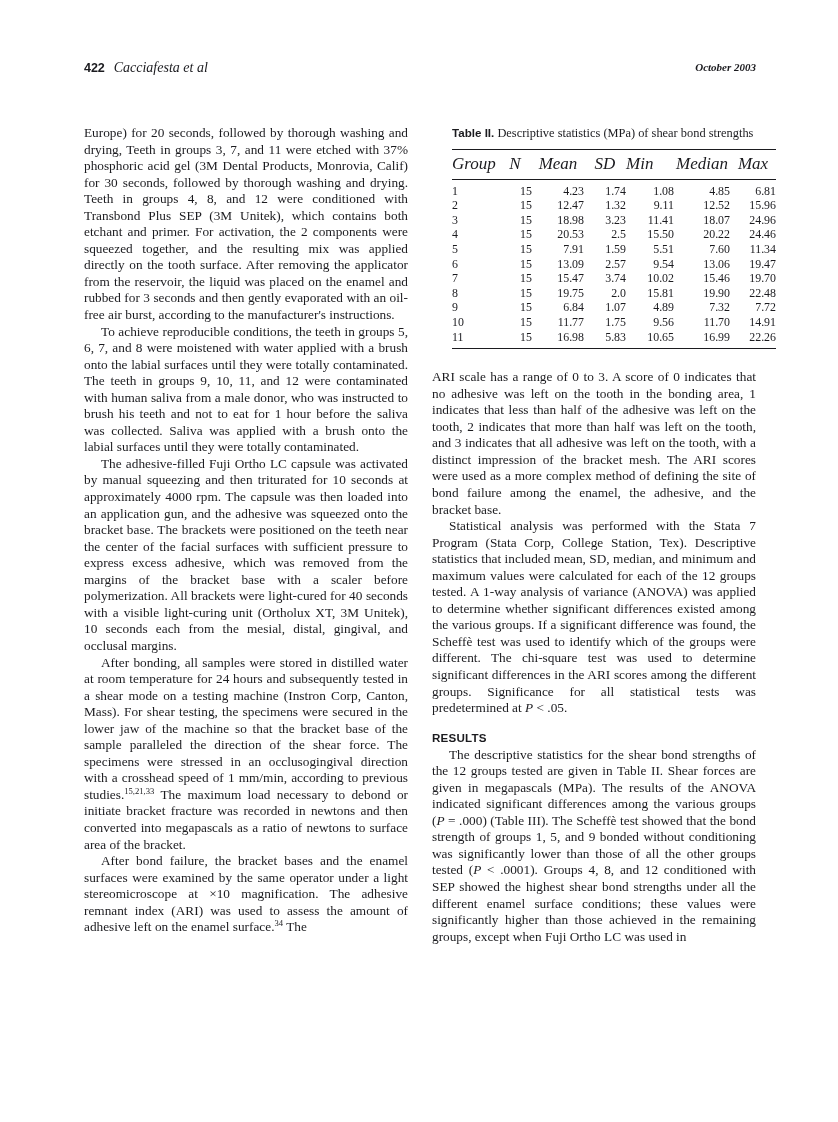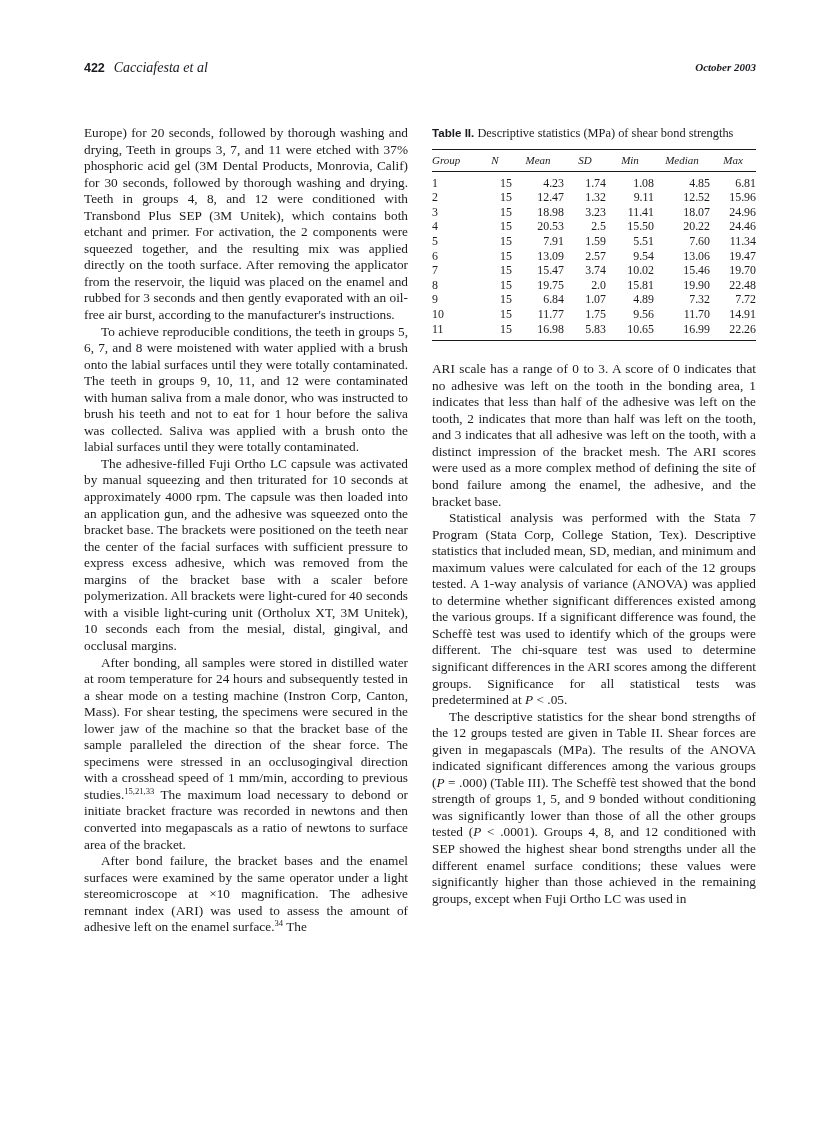--- a/index.html
+++ b/index.html
@@ -94,41 +94,41 @@
   
   h2.section {
     margin: 14px 0 3px 0;
     font-family: "Liberation Sans", "DejaVu Sans", sans-serif;
     font-weight: bold;
     font-size: 11.6px;
     letter-spacing: 0.2px;
   }
 
   
-  .table-block { margin-bottom: 20px; }
+  .table-block { margin-bottom: 20px; margin-left: 20px; }
   .table-caption {
     font-size: 12.4px;
     line-height: 15.6px;
     margin: 0 0 7px 0;
     text-align: left;
   }
   .table-caption .tlabel {
     font-family: "Liberation Sans", "DejaVu Sans", sans-serif;
     font-weight: bold;
     font-size: 11.6px;
   }
   table.stats {
     border-collapse: collapse;
     width: 324px;
     table-layout: fixed;
   }
   table.stats thead th {
     font-style: italic;
     font-weight: normal;
-    font-size: 11px;
+    font-size: 17px;
     padding: 4px 0 5px 0;
     border-top: 1.6px solid #1b1b1f;
     border-bottom: 0.9px solid #1b1b1f;
     white-space: nowrap;
   }
   table.stats tbody tr:first-child td { padding-top: 4px; }
   table.stats tbody tr:last-child td {
     padding-bottom: 4px;
   }
   table.stats tbody td {
@@ -150,21 +150,21 @@
   .c-mean  { width: 52px;  text-align: right; }
   .c-sd    { width: 42px;  text-align: right; }
   .c-min   { width: 48px;  text-align: right; }
   .c-med   { width: 56px;  text-align: right; }
   .c-max   { width: 46px;  text-align: right; }
 
   thead .c-group { text-align: left;   padding-left: 0; }
   thead .c-n     { text-align: center; }
   thead .c-mean  { text-align: center; }
   thead .c-sd    { text-align: center; }
-  thead .c-min   { text-align: center; }
+  thead .c-min   { text-align: left; }
   thead .c-med   { text-align: center; }
   thead .c-max   { text-align: center; }
 
   tbody .c-group { padding-left: 2px; }
   tbody .c-n     { padding-right: 10px; }
   tbody .c-mean  { padding-right: 6px; }
   tbody .c-sd    { padding-right: 8px; }
   tbody .c-min   { padding-right: 6px; }
   tbody .c-med   { padding-right: 9px; }
   tbody .c-max   { padding-right: 0px; }
@@ -323,18 +323,19 @@
             <td colspan="7"></td>
           </tr>
         </tfoot>
       </table>
     </div>
 
     <p class="body">ARI scale has a range of 0 to 3. A score of 0 indicates that no adhesive was left on the tooth in the bonding area, 1 indicates that less than half of the adhesive was left on the tooth, 2 indicates that more than half was left on the tooth, and 3 indicates that all adhesive was left on the tooth, with a distinct impression of the bracket mesh. The ARI scores were used as a more complex method of defining the site of bond failure among the enamel, the adhesive, and the bracket base.</p>
 
     <p class="body indent"><span>Statistical analysis was performed with the Stata 7 Program (Stata Corp, College Station, Tex). Descriptive statistics that included mean, SD, median, and minimum and maximum values were calculated for each of the 12 groups tested. A 1-way analysis of variance (ANOVA) was applied to determine whether significant differences existed among the various groups. If a significant difference was found, the Scheffè test was used to identify which of the groups were different. The chi-square test was used to determine significant differences in the ARI scores among the different groups. Significance for all statistical tests was predetermined at </span><i>P</i><span> &lt; .05.</span></p>
 
+    <h2 class="section">RESULTS</h2>
 
     <p class="body indent"><span>The descriptive statistics for the shear bond strengths of the 12 groups tested are given in Table II. Shear forces are given in megapascals (MPa). The results of the ANOVA indicated significant differences among the various groups (</span><i>P</i><span> = .000) (Table III). The Scheffè test showed that the bond strength of groups 1, 5, and 9 bonded without conditioning was significantly lower than those of all the other groups tested (</span><i>P</i><span> &lt; .0001). Groups 4, 8, and 12 conditioned with SEP showed the highest shear bond strengths under all the different enamel surface conditions; these values were significantly higher than those achieved in the remaining groups, except when Fuji Ortho LC was used in</span></p>
 
   </div>
 
 </div>
 
 </body></html>

